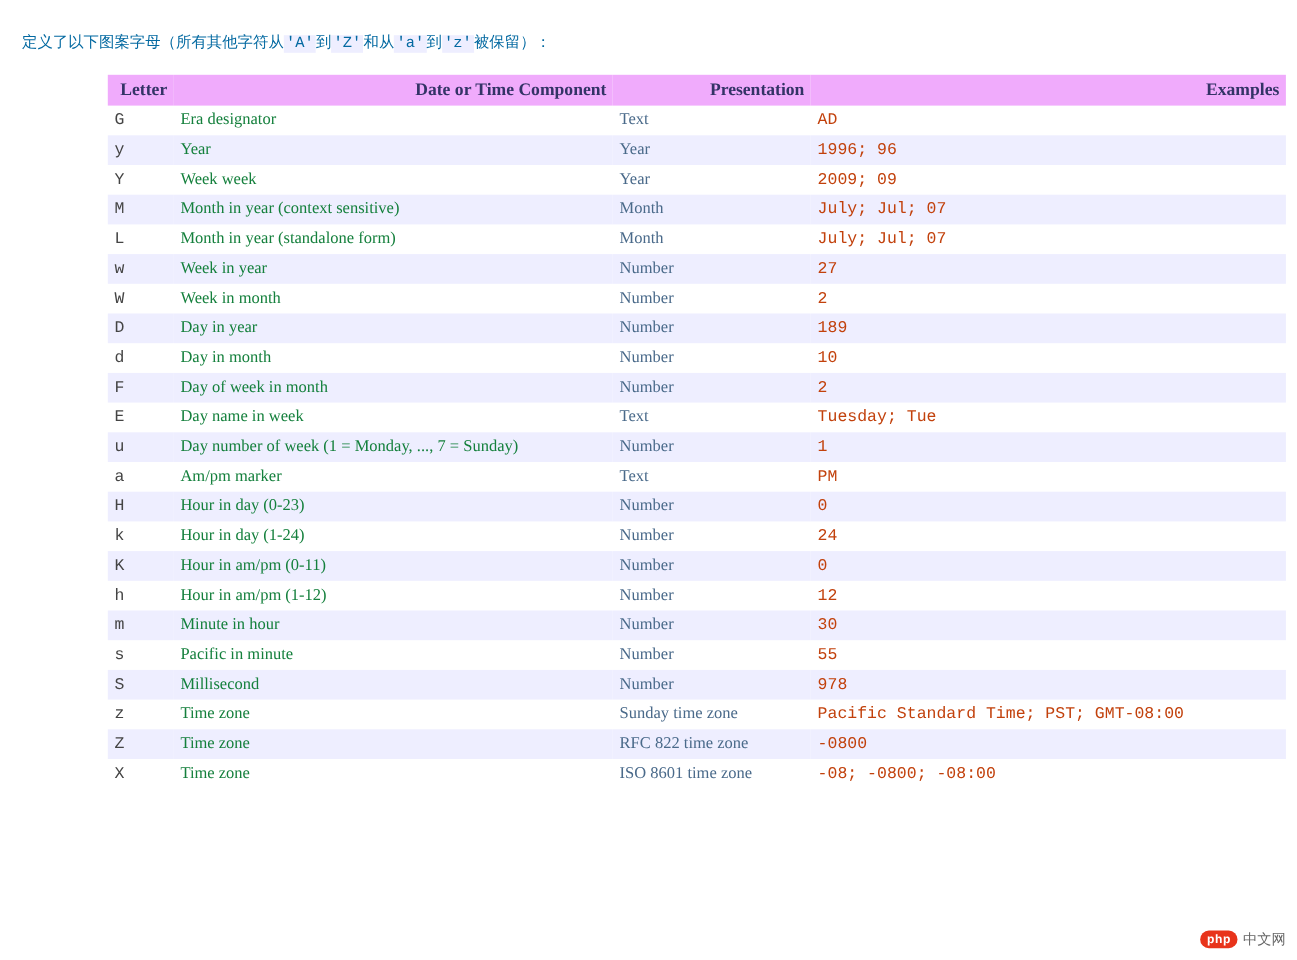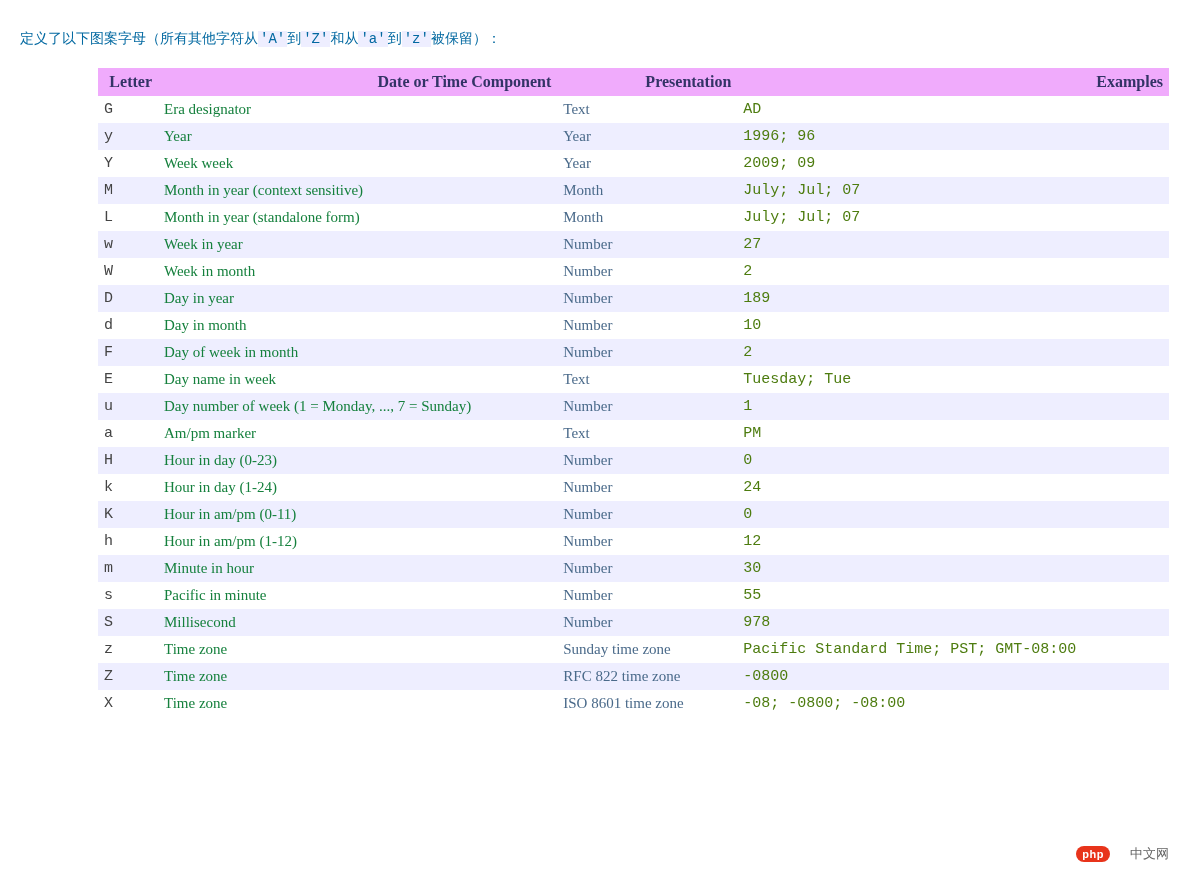--- a/index.html
+++ b/index.html
@@ -64,29 +64,29 @@
       width: 180px;
       margin-left: 40px;
     }
     .presentation a {
       color: #4a6a8a;
       text-decoration: none;
       font-family: Georgia, serif;
     }
     .examples {
       font-family: 'Courier New', monospace;
-      color: #4d7c0f;
+      color: #c2410c;
     }
     .watermark {
       position: fixed;
       right: 10px;
       bottom: 10px;
       display: flex;
       align-items: center;
-      gap: 20px;
+      gap: 5px;
       font-family: 'Microsoft YaHei', sans-serif;
       font-size: 13px;
       color: #666;
     }
     .wm-badge {
       background: #e8341b;
       color: #fff;
       font-weight: bold;
       font-size: 11px;
       padding: 2px 6px;

